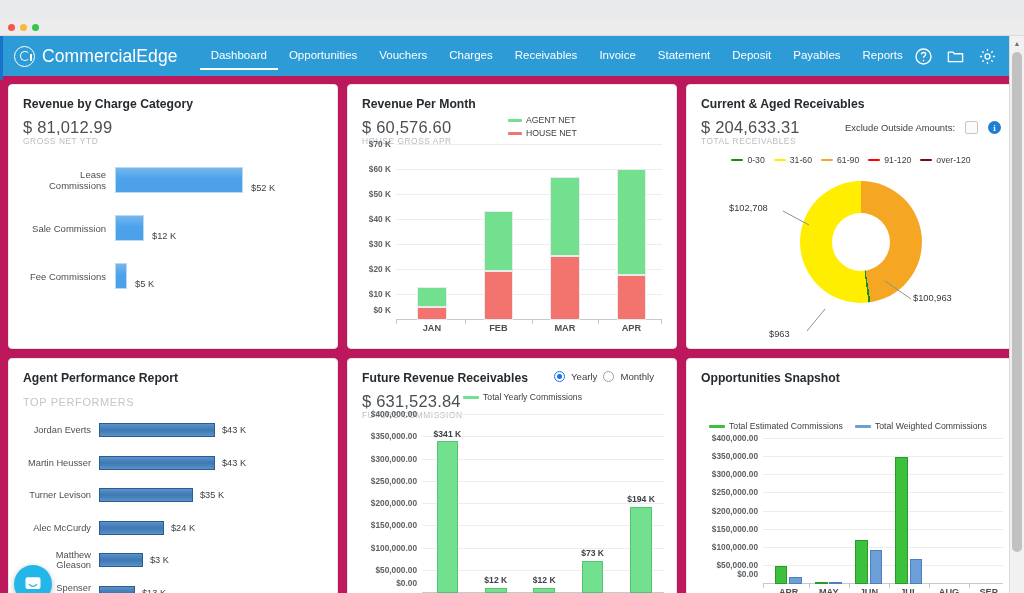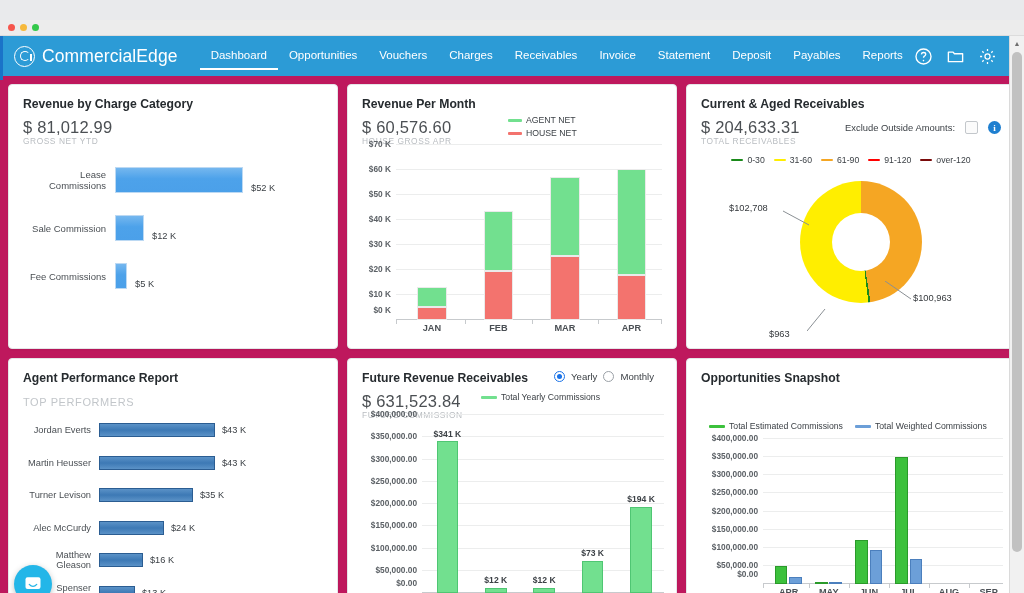--- a/index.html
+++ b/index.html
@@ -389,21 +389,21 @@
           <div class="abar-val">$35 K</div>
         </div>
         <div class="abar-row">
           <div class="abar-label">Alec McCurdy</div>
           <div class="abar" style="width:65px"></div>
           <div class="abar-val">$24 K</div>
         </div>
         <div class="abar-row">
           <div class="abar-label">Matthew Gleason</div>
           <div class="abar" style="width:44px"></div>
-          <div class="abar-val">$16 K</div>
+          <div class="abar-val">$3 K</div>
         </div>
         <div class="abar-row">
           <div class="abar-label">Spenser Schulte</div>
           <div class="abar" style="width:36px"></div>
           <div class="abar-val">$13 K</div>
         </div>
       </div>
     </div>
 
     <div class="card">
@@ -411,21 +411,21 @@
       <div class="kpi">$ 631,523.84</div>
       <div class="kpi-sub">FUTURE COMMISSION</div>
 
       <div style="position:absolute;right:22px;top:12px;display:flex;gap:6px;font-size:9.6px;color:#3c4146">
         <span class="radio on"></span>
         <span>Yearly</span>
         <span class="radio"></span>
         <span>Monthly</span>
       </div>
 
-      <div class="lg-item" style="position:absolute;left:133px;top:33px">
+      <div class="lg-item" style="position:absolute;left:115px;top:33px">
         <span class="lg-swatch" style="background:#72e08f;width:16px;height:3px"></span>
         <span>Total Yearly Commissions</span>
       </div>
 
       <div class="vchart" style="position:absolute;left:74px;right:12px;top:56px;bottom:13px;">
         <div class="plot" style="position:absolute;inset:0;">
           <div class="gline" style="bottom:100%">
               <span class="ytick">$400,000.00</span>
             </div>
           <div class="gline" style="bottom:87.5%">

